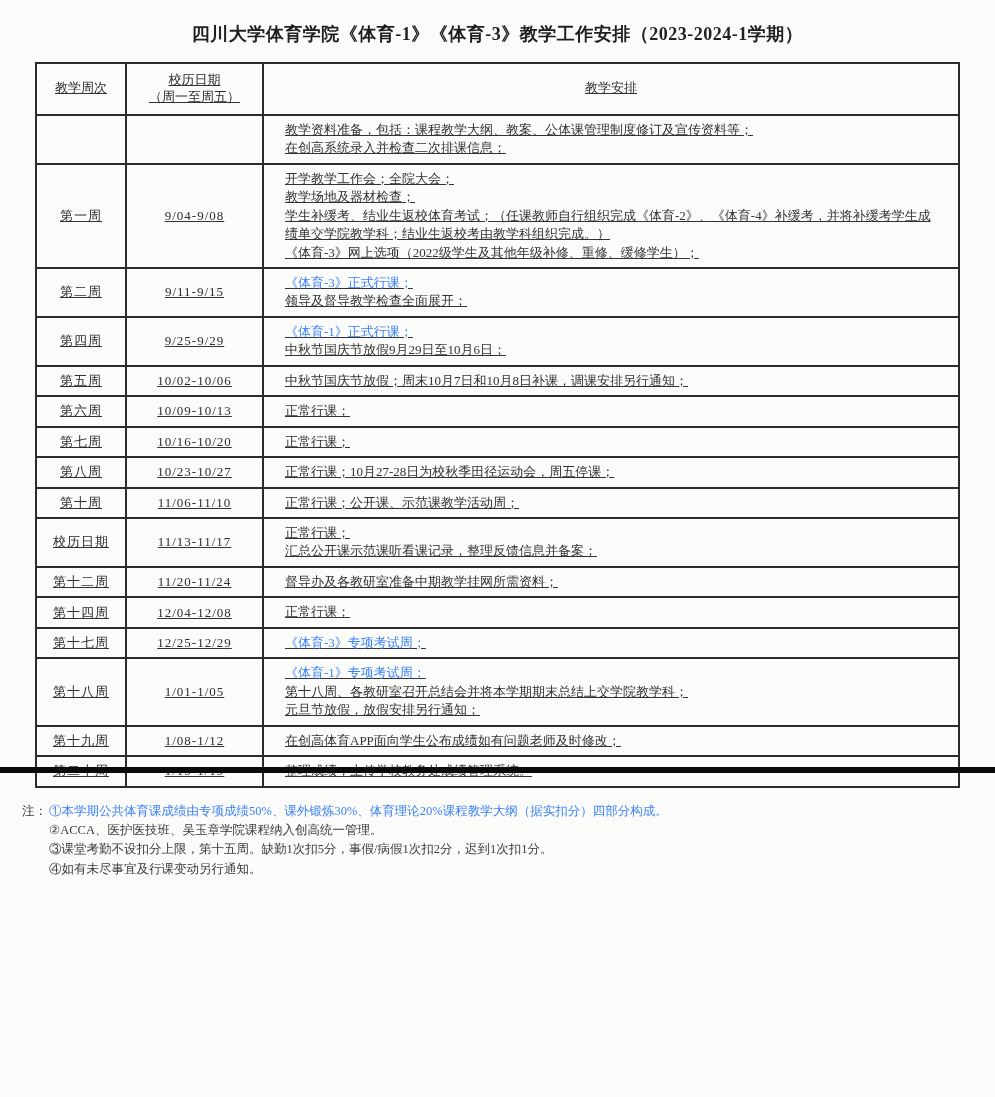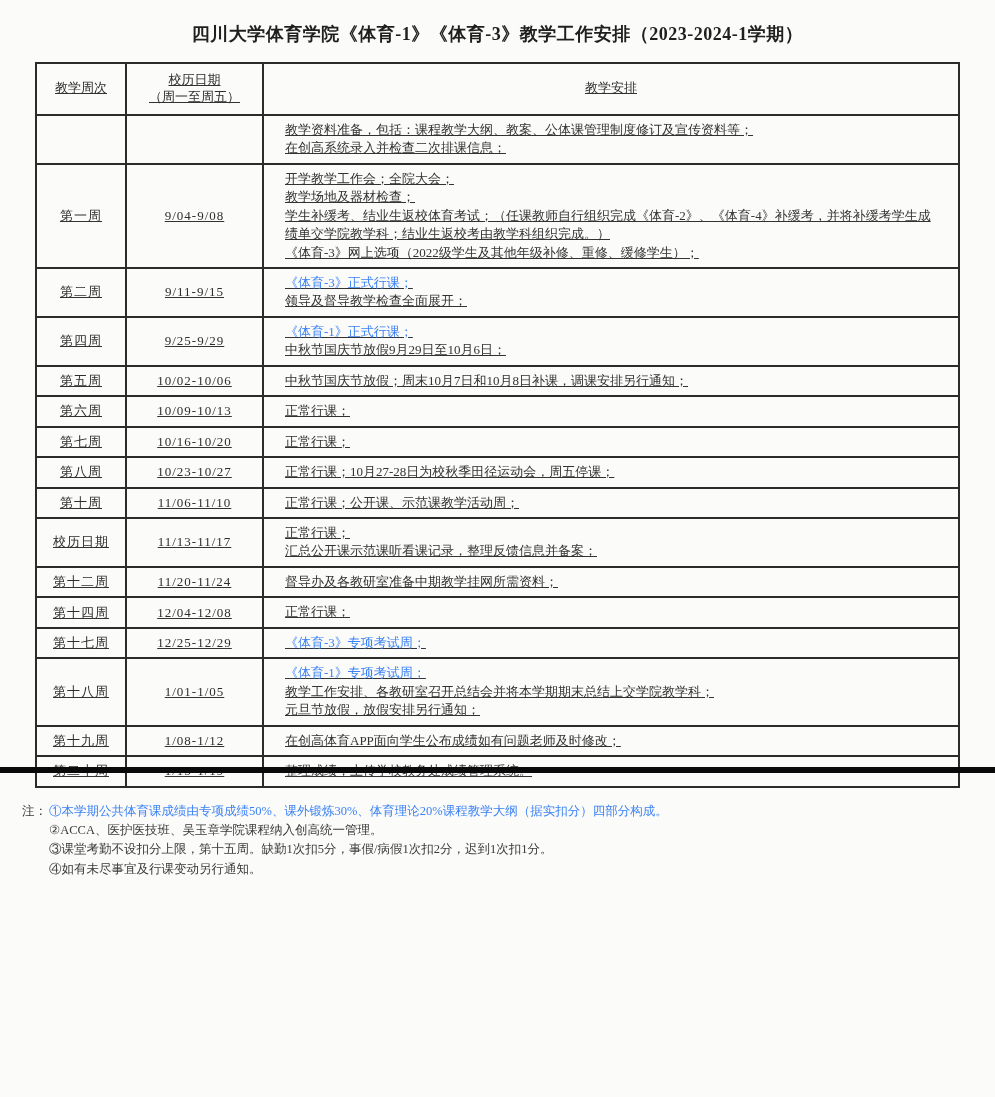--- a/index.html
+++ b/index.html
@@ -226,21 +226,21 @@
       <td class="arrangement-cell">
             <div class="line red">《体育-3》专项考试周；</div>
           </td>
     </tr>
 
     <tr>
       <td class="week-cell">第十八周</td>
       <td class="dates-cell">1/01-1/05</td>
       <td class="arrangement-cell">
             <div class="line red">《体育-1》专项考试周；</div>
-            <div class="line">教学工作安排、各教研室召开总结会并将本学期期末总结上交学院教学科；</div>
+            <div class="line">第十八周、各教研室召开总结会并将本学期期末总结上交学院教学科；</div>
             <div class="line">元旦节放假，放假安排另行通知；</div>
           </td>
     </tr>
 
     <tr>
       <td class="week-cell">第十九周</td>
       <td class="dates-cell">1/08-1/12</td>
       <td class="arrangement-cell">
             <div class="line">在创高体育APP面向学生公布成绩如有问题老师及时修改；</div>
           </td>

